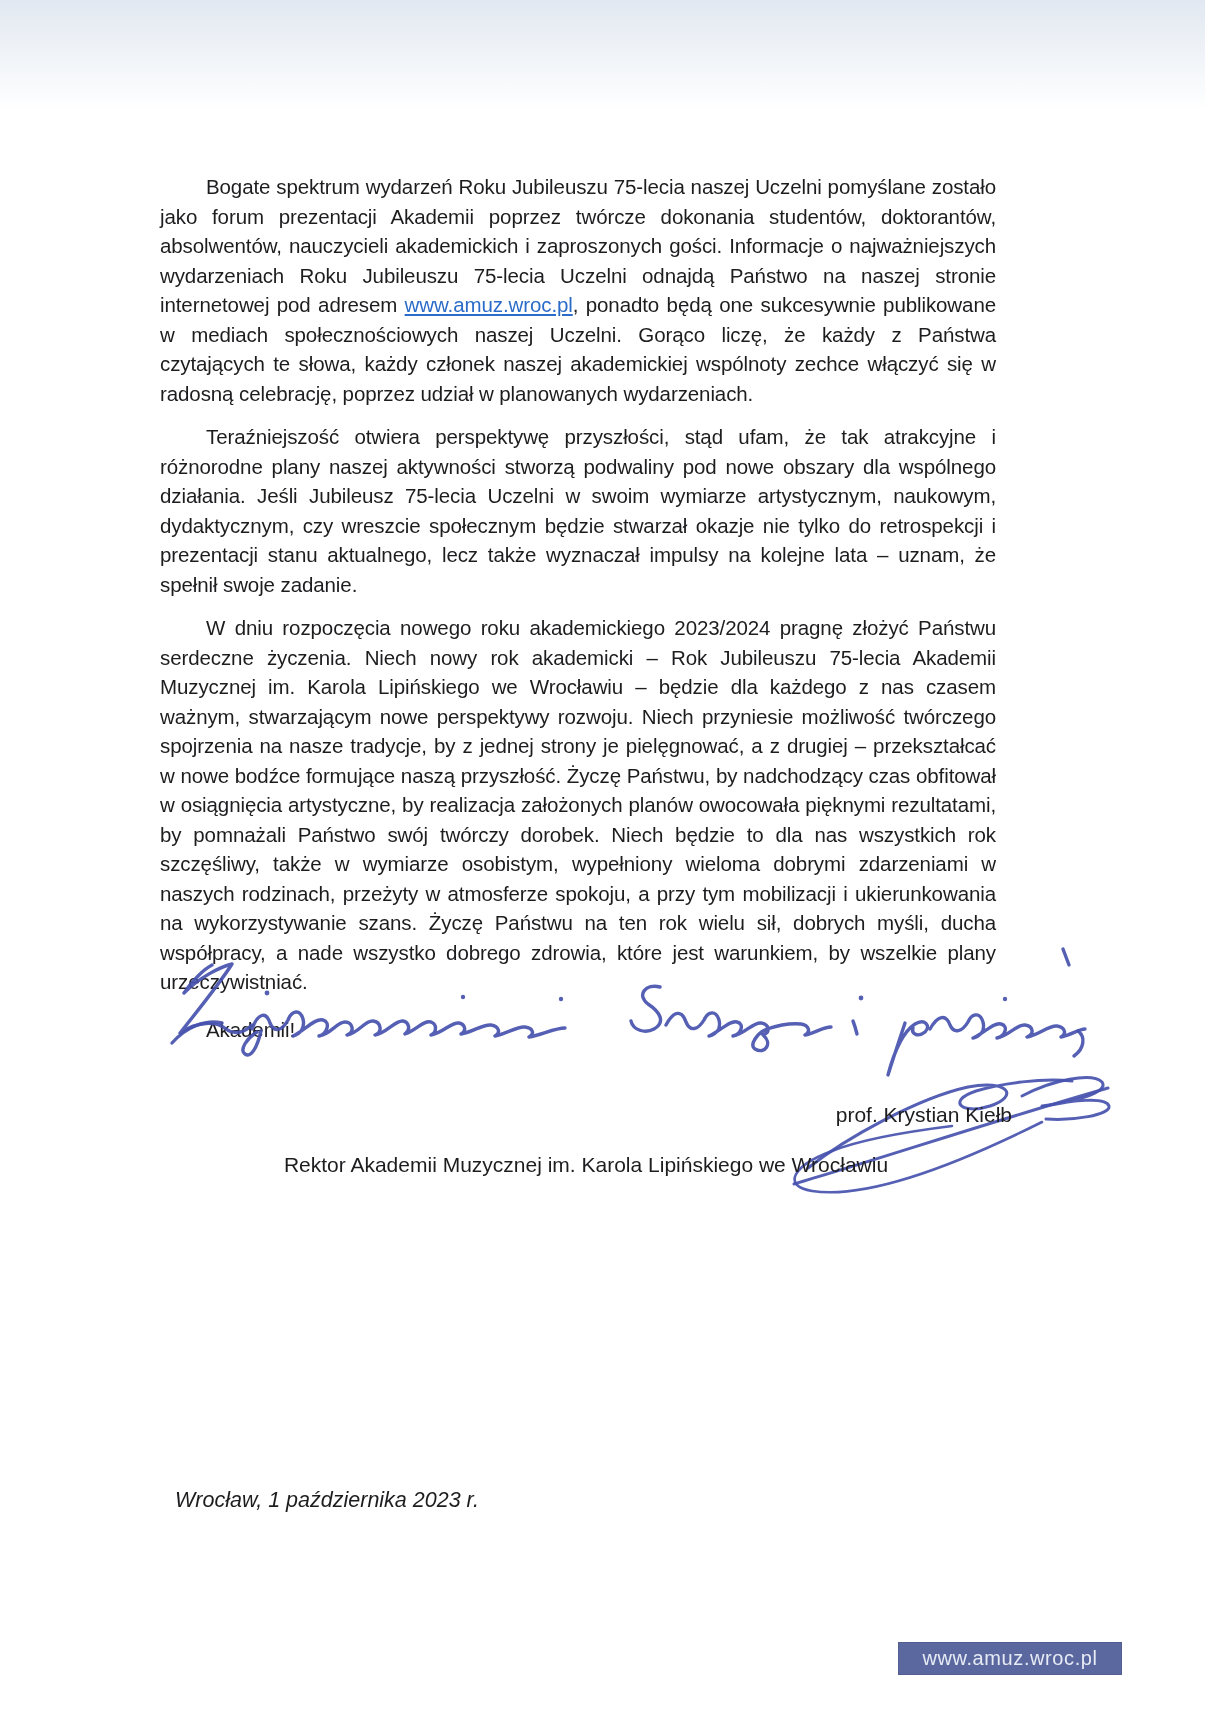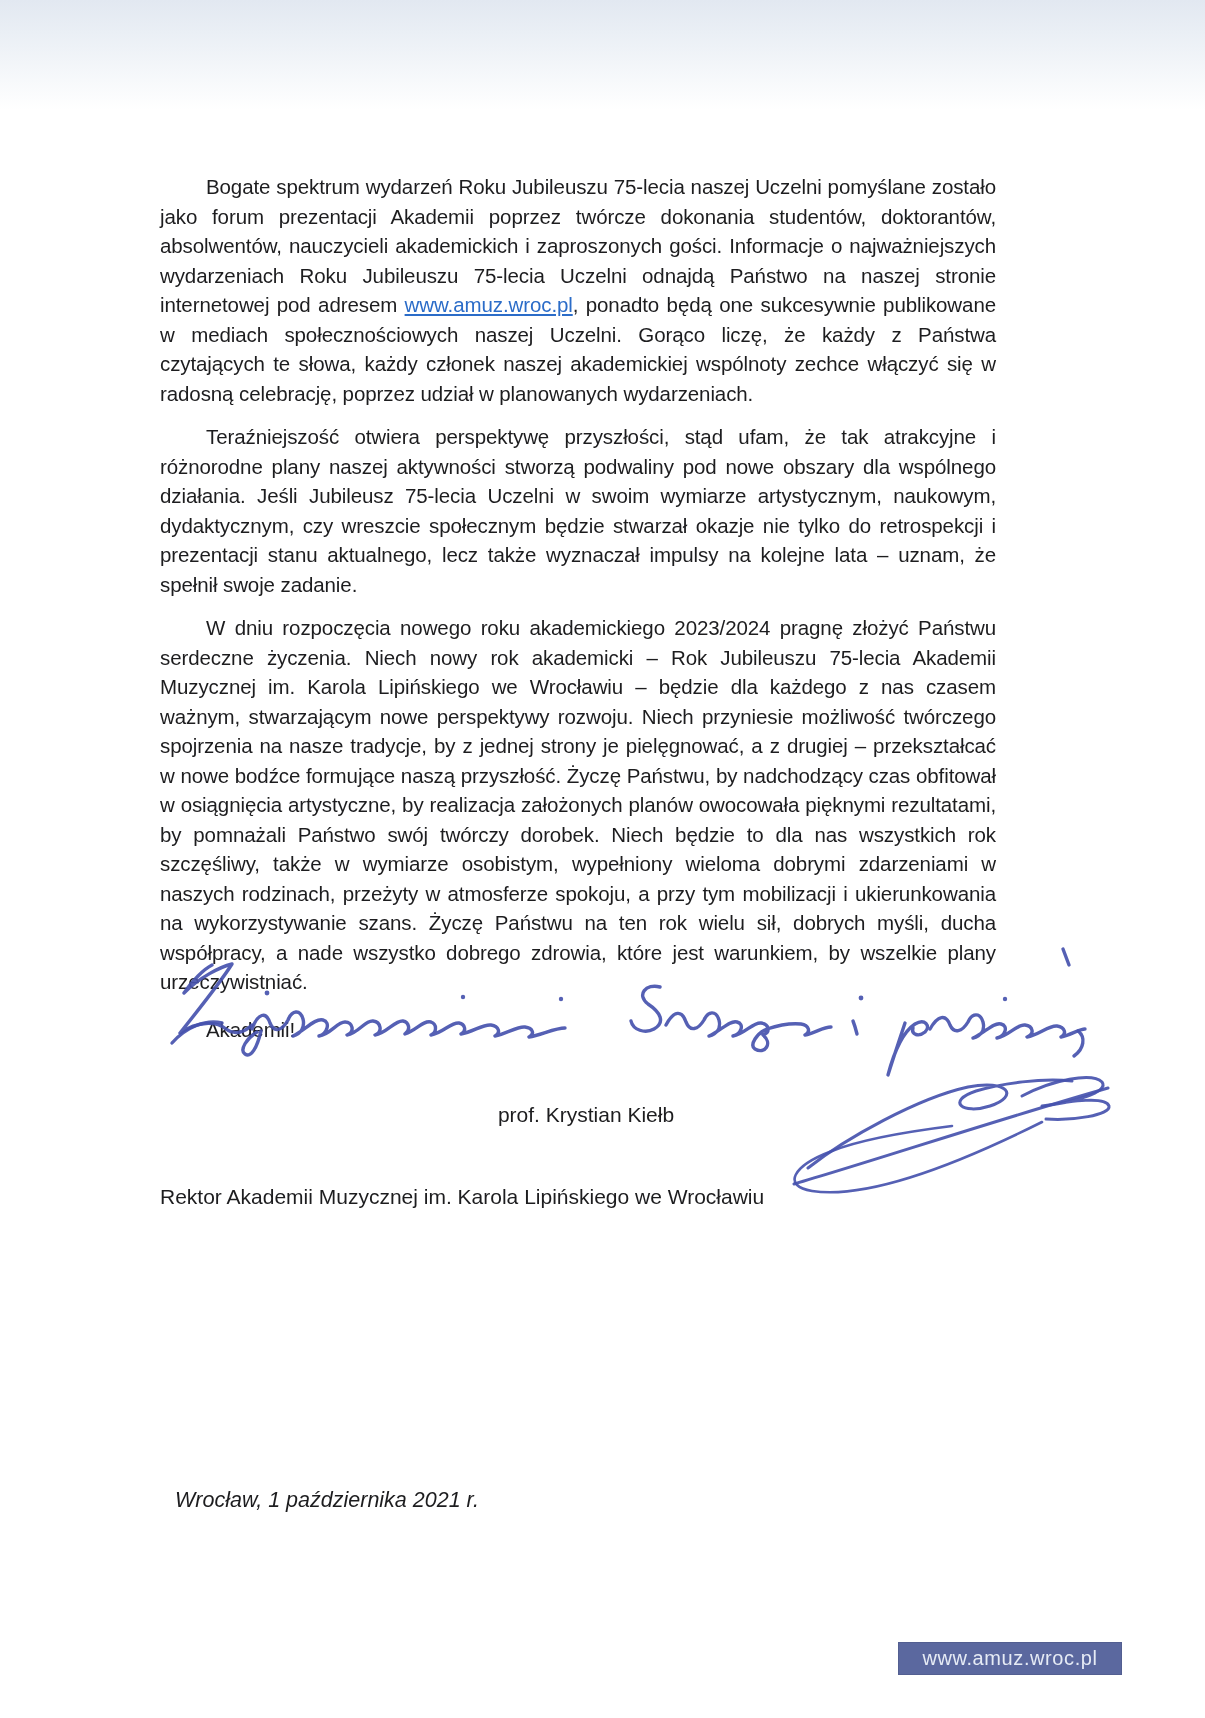--- a/index.html
+++ b/index.html
@@ -20,25 +20,25 @@
     font-size:20.5px;line-height:29.5px;letter-spacing:-0.1px;
     text-align:justify;
   }
   .textblock p{margin:0 16px 14px 0;text-indent:46px;}
   .textblock p.closing{margin-top:18px;}
   a.doc-link{color:var(--link);text-decoration:underline;cursor:pointer;}
   svg.ink{position:absolute;pointer-events:none;}
   svg.ink path{fill:none;stroke:var(--ink);stroke-width:3.4;stroke-linecap:round;stroke-linejoin:round;opacity:.92;}
   svg.ink .dot{fill:var(--ink);stroke:none;opacity:.92;}
   .signer-name{
-    position:absolute;left:160px;top:1102px;width:852px;text-align:center;
+    position:absolute;left:160px;top:1102px;width:852px;text-align:right;
     color:var(--body-text);font-size:21px;line-height:26px;
   }
   .signer-title{
-    position:absolute;left:160px;top:1184px;width:852px;text-align:left;
+    position:absolute;left:160px;top:1152px;width:852px;text-align:center;
     color:var(--body-text);font-size:21px;line-height:26px;
   }
   .dateline{
     position:absolute;left:175px;top:1488px;
     color:var(--body-text);font-size:21.5px;font-style:italic;
   }
   .badge{
     position:absolute;left:898px;top:1642px;width:224px;height:33px;
     background:var(--badge-bg);color:var(--badge-text);
     font-size:20px;line-height:33px;text-align:center;letter-spacing:.6px;
@@ -84,15 +84,15 @@
 <svg class="ink" style="left:690px;top:1050px;" width="430" height="150" viewBox="0 0 430 150" role="img">
   <path d="M118,118 C156,88 228,48 278,37 C318,29 330,46 300,56 C272,65 256,51 286,41 C312,33 352,28 382,31" style="stroke-width:3"></path>
   <path d="M104,134 C180,112 300,72 418,38" style="stroke-width:3"></path>
   <path d="M332,46 C362,30 402,22 412,32 C420,42 382,53 352,56 C382,51 416,46 419,56 C421,65 382,71 356,69" style="stroke-width:3"></path>
   <path d="M352,72 C282,107 182,150 122,141 C92,136 102,116 142,101 C172,89 222,81 262,76" style="stroke-width:2.6"></path>
 </svg>
 
 <div class="signer-name">prof. Krystian Kiełb</div>
 <div class="signer-title">Rektor Akademii Muzycznej im. Karola Lipińskiego we Wrocławiu</div>
 
-<div class="dateline">Wrocław, 1 października 2021 r.</div>
+<div class="dateline">Wrocław, 1 października 2023 r.</div>
 
 <div class="badge">www.amuz.wroc.pl</div>
 
 </body></html>

